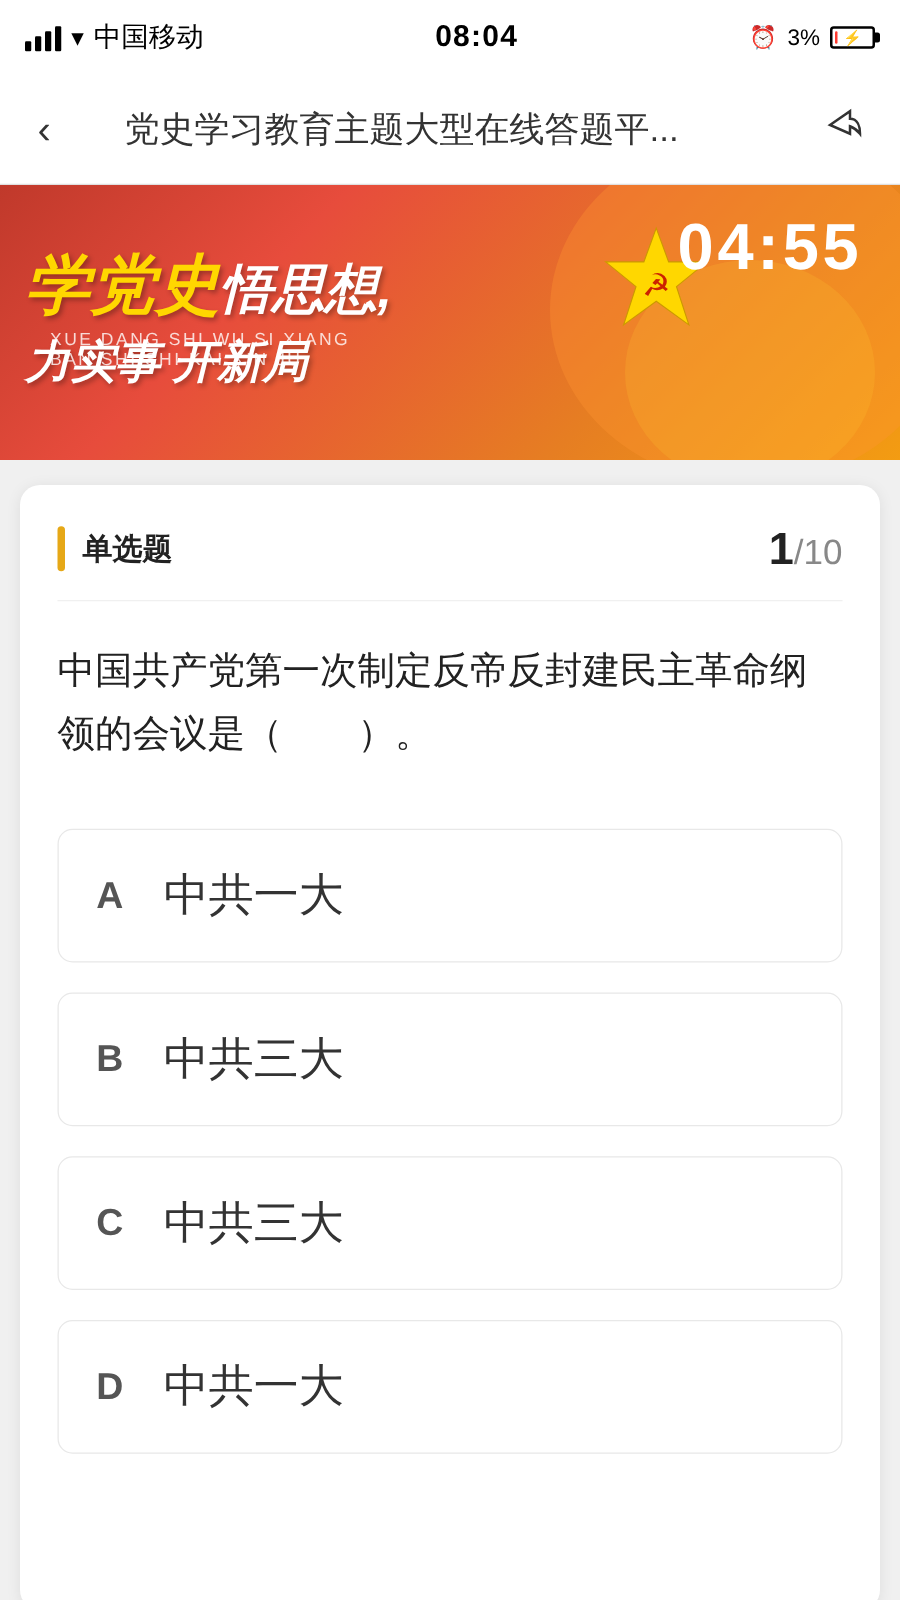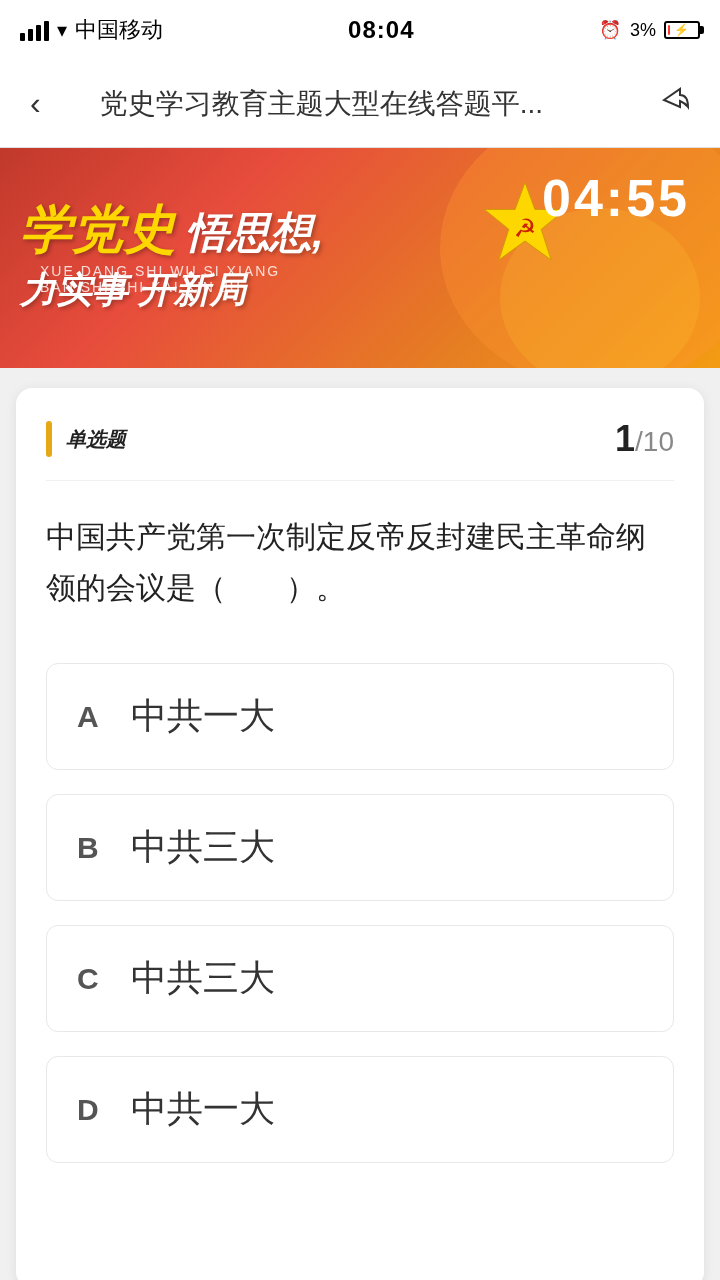--- a/index.html
+++ b/index.html
@@ -217,24 +217,23 @@
       align-items: center;
       gap: 14px;
     }
     .type-indicator {
       width: 6px;
       height: 36px;
       background: #e6a817;
       border-radius: 3px;
     }
     .type-label {
-      font-size: 20px;
+      font-size: 24px;
       font-weight: 700;
       color: #222;
-      font-style: italic;
     }
     .question-counter {
       font-size: 28px;
       color: #888;
     }
     .counter-current {
       font-size: 36px;
       font-weight: 700;
       color: #222;
     }
@@ -314,21 +313,21 @@
 </div>
 
 <div class="banner">
 
   <div style="position:absolute;right:0;top:0;width:100%;height:100%;overflow:hidden;pointer-events:none;">
     <div style="position:absolute;right:-40px;top:-40px;width:320px;height:280px;background:rgba(255,150,50,0.35);border-radius:50%;"></div>
     <div style="position:absolute;right:20px;top:60px;width:200px;height:180px;background:rgba(255,200,50,0.2);border-radius:50%;"></div>
   </div>
 
   <div class="banner-text-left">
-    <div style="display:flex;gap:10px;align-items:baseline;">
+    <div style="display:flex;gap:0;align-items:baseline;">
       <span class="banner-main-text">学党史</span>
       <span class="banner-main-text" style="color:#fff;font-size:42px;">悟思想,</span>
     </div>
     <div style="display:flex;gap:10px;align-items:center;margin-top:4px;">
       <span class="banner-sub-text">力实事</span>
       <span class="banner-sub-text">开新局</span>
     </div>
     <div class="banner-latin">
       <div>XUE DANG SHI   WU SI XIANG</div>
       <div>BAN SHI SHI   KAI XIN JU</div>

